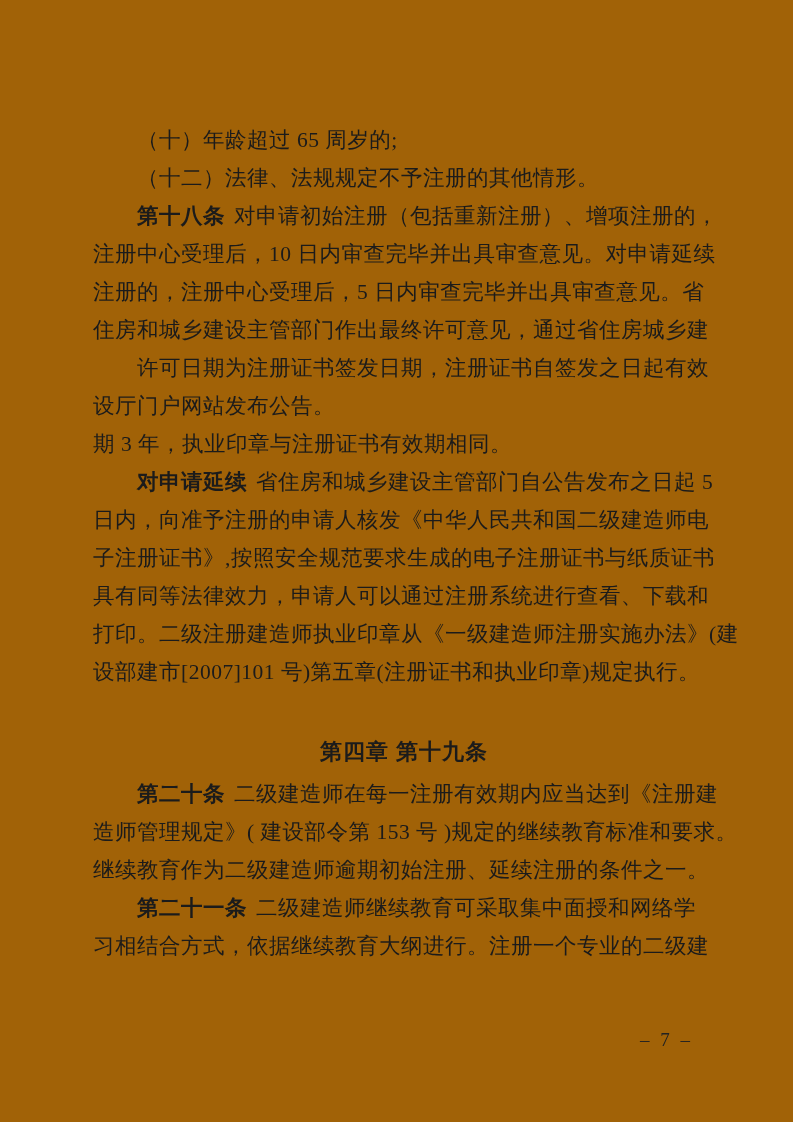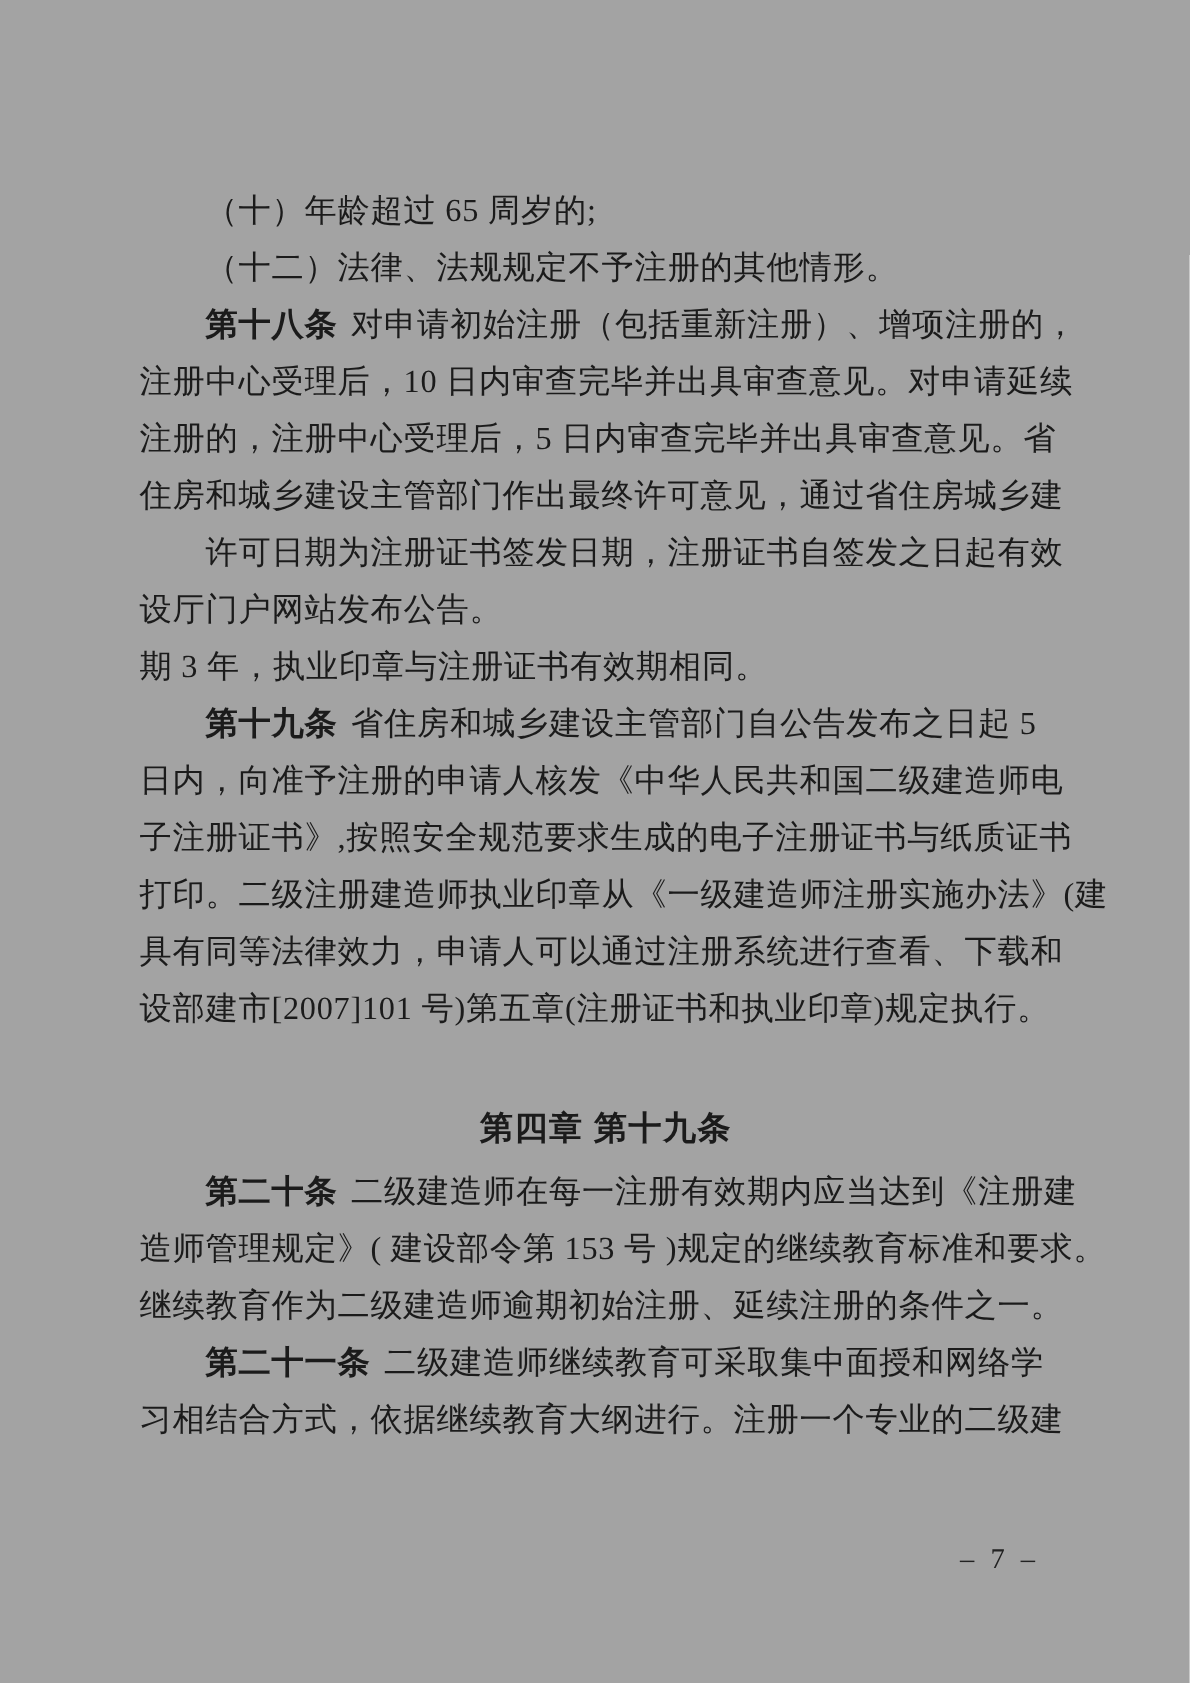--- a/index.html
+++ b/index.html
@@ -5,21 +5,21 @@
   html, body {
     margin: 0;
     padding: 0;
     background: #e8e8e8;
     font-family: "Liberation Serif", serif;
   }
   .page {
     position: relative;
     width: 793px;
     height: 1122px;
-    background: #a3a3a3;
+    background: #a16207;
     color: #1b1b1b;
     overflow: hidden;
     margin: 0 auto;
   }
   .content {
     position: absolute;
     left: 93px;
     top: 121px;
     width: 622px;
   }
@@ -69,25 +69,25 @@
 
     <p class="line indent"><b class="article-no">第十八条</b><span>对申请初始注册（包括重新注册）、增项注册的，</span></p>
     <p class="line"><span>注册中心受理后，10 日内审查完毕并出具审查意见。对申请延续</span></p>
     <p class="line"><span>注册的，注册中心受理后，5 日内审查完毕并出具审查意见。省</span></p>
     <p class="line"><span>住房和城乡建设主管部门作出最终许可意见，通过省住房城乡建</span></p>
     <p class="line indent"><span>许可日期为注册证书签发日期，注册证书自签发之日起有效</span></p>
 
     <p class="line"><span>设厅门户网站发布公告。</span></p>
     <p class="line"><span>期 3 年，执业印章与注册证书有效期相同。</span></p>
 
-    <p class="line indent"><b class="article-no">第十九条</b><span>省住房和城乡建设主管部门自公告发布之日起 5</span></p>
+    <p class="line indent"><b class="article-no">对申请延续</b><span>省住房和城乡建设主管部门自公告发布之日起 5</span></p>
     <p class="line"><span>日内，向准予注册的申请人核发《中华人民共和国二级建造师电</span></p>
     <p class="line"><span>子注册证书》,按照安全规范要求生成的电子注册证书与纸质证书</span></p>
+    <p class="line"><span>具有同等法律效力，申请人可以通过注册系统进行查看、下载和</span></p>
     <p class="line"><span>打印。二级注册建造师执业印章从《一级建造师注册实施办法》(建</span></p>
-    <p class="line"><span>具有同等法律效力，申请人可以通过注册系统进行查看、下载和</span></p>
     <p class="line"><span>设部建市[2007]101 号)第五章(注册证书和执业印章)规定执行。</span></p>
 
     <h2 class="chapter-heading">第四章 第十九条</h2>
 
     <p class="line indent"><b class="article-no">第二十条</b><span>二级建造师在每一注册有效期内应当达到《注册建</span></p>
     <p class="line"><span>造师管理规定》( 建设部令第 153 号 )规定的继续教育标准和要求。</span></p>
     <p class="line"><span>继续教育作为二级建造师逾期初始注册、延续注册的条件之一。</span></p>
 
     <p class="line indent"><b class="article-no">第二十一条</b><span>二级建造师继续教育可采取集中面授和网络学</span></p>
     <p class="line"><span>习相结合方式，依据继续教育大纲进行。注册一个专业的二级建</span></p>

